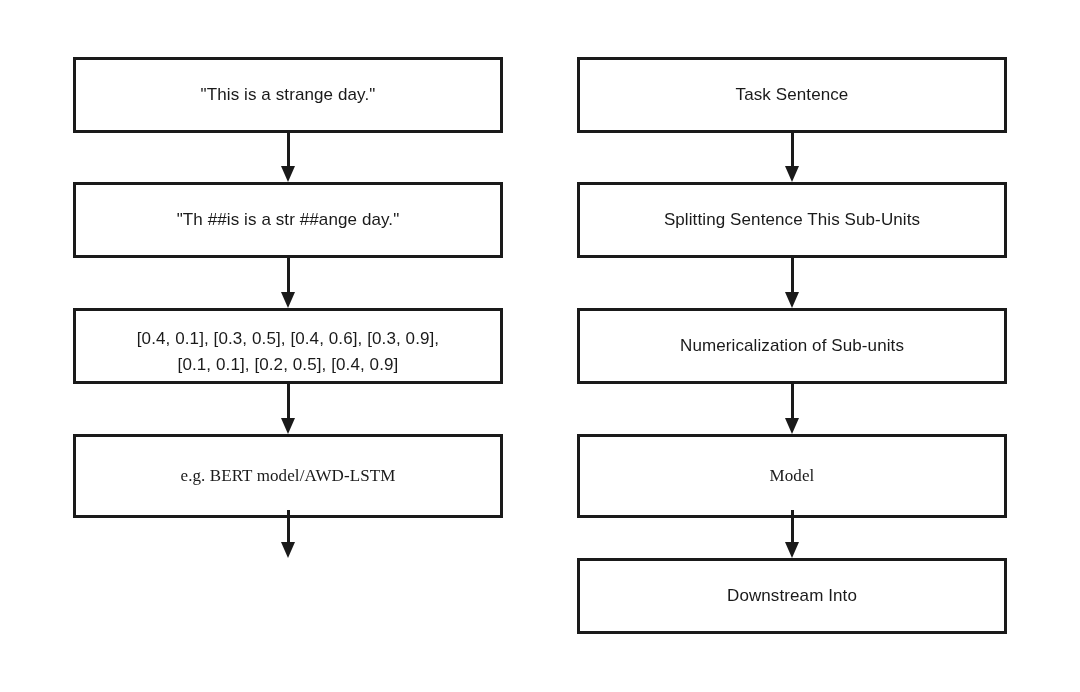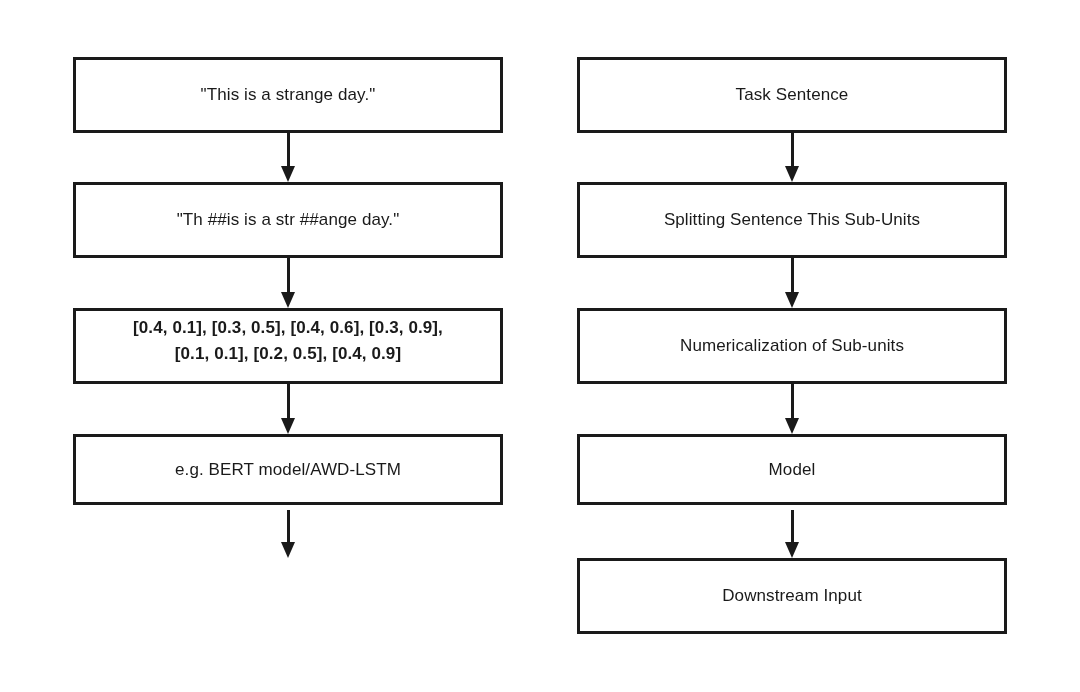--- a/index.html
+++ b/index.html
@@ -56,28 +56,27 @@
     line-height: 26px;
     letter-spacing: 0.1px;
     color: #1a1a1a;
     white-space: pre-line;
   }
   
   .node.multiline {
     align-items: flex-start;
   }
   .node.multiline .node-label {
-    padding-top: 4px;
-    font-weight: bold;
+    padding-top: 15px;
   }
 
   .row-0 { top: 57px;  height: 76px; }
   .row-1 { top: 182px; height: 76px; }
   .row-2 { top: 308px; height: 76px; }
-  .row-3 { top: 434px; height: 71px; }
+  .row-3 { top: 434px; height: 84px; font-family: Liberation Serif, serif; }
   .row-4 { top: 558px; height: 76px; }
 
   
   .connector {
     position: absolute;
     left: 215px;
     width: 26px;
     margin-left: -13px;
   }
   .connector .shaft {
@@ -186,17 +185,17 @@
     <div class="node row-3">
       <span class="node-label">Model</span>
     </div>
 
     <div class="connector conn-3">
       <div class="shaft"></div>
       <div class="head"></div>
     </div>
 
     <div class="node row-4">
-      <span class="node-label">Downstream Input</span>
+      <span class="node-label">Downstream Into</span>
     </div>
   </div>
 
 </div>
 
 </body></html>

